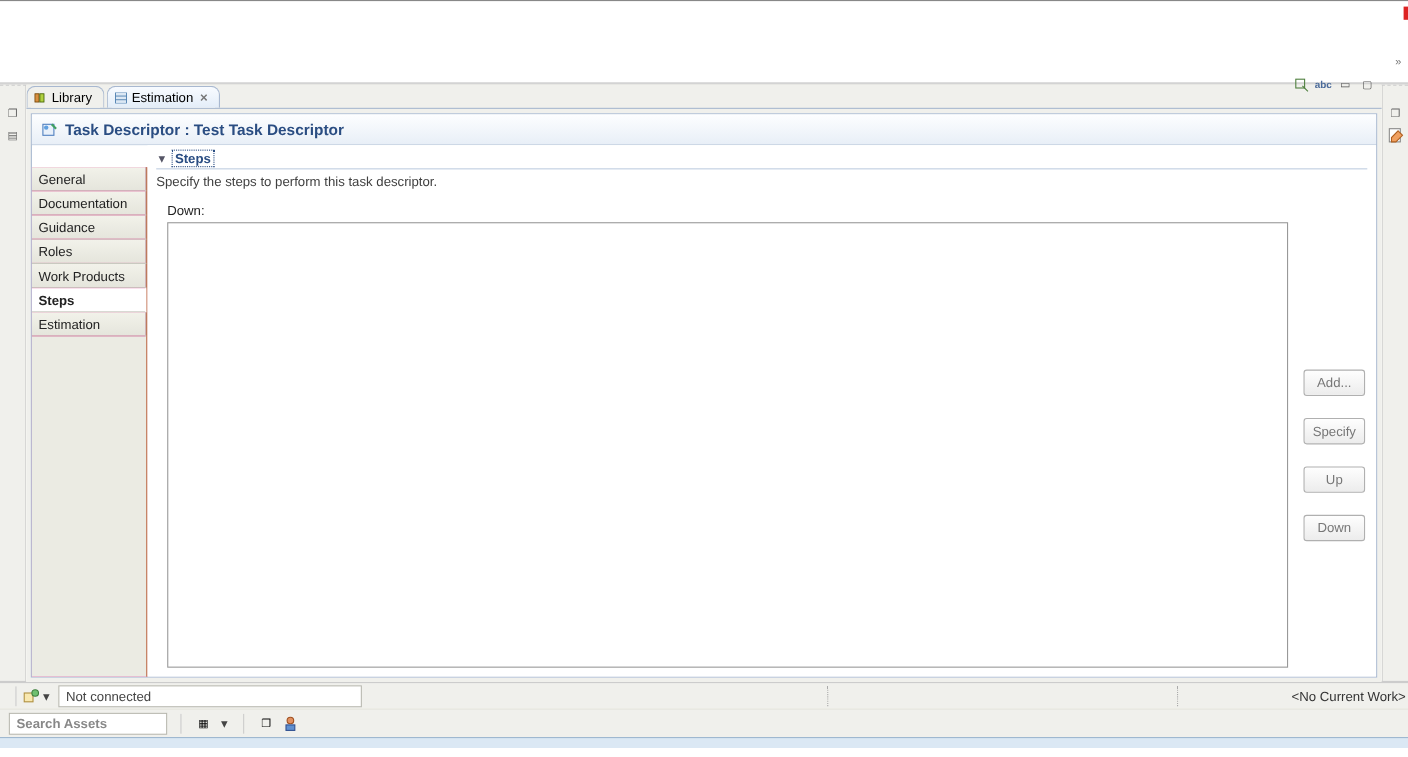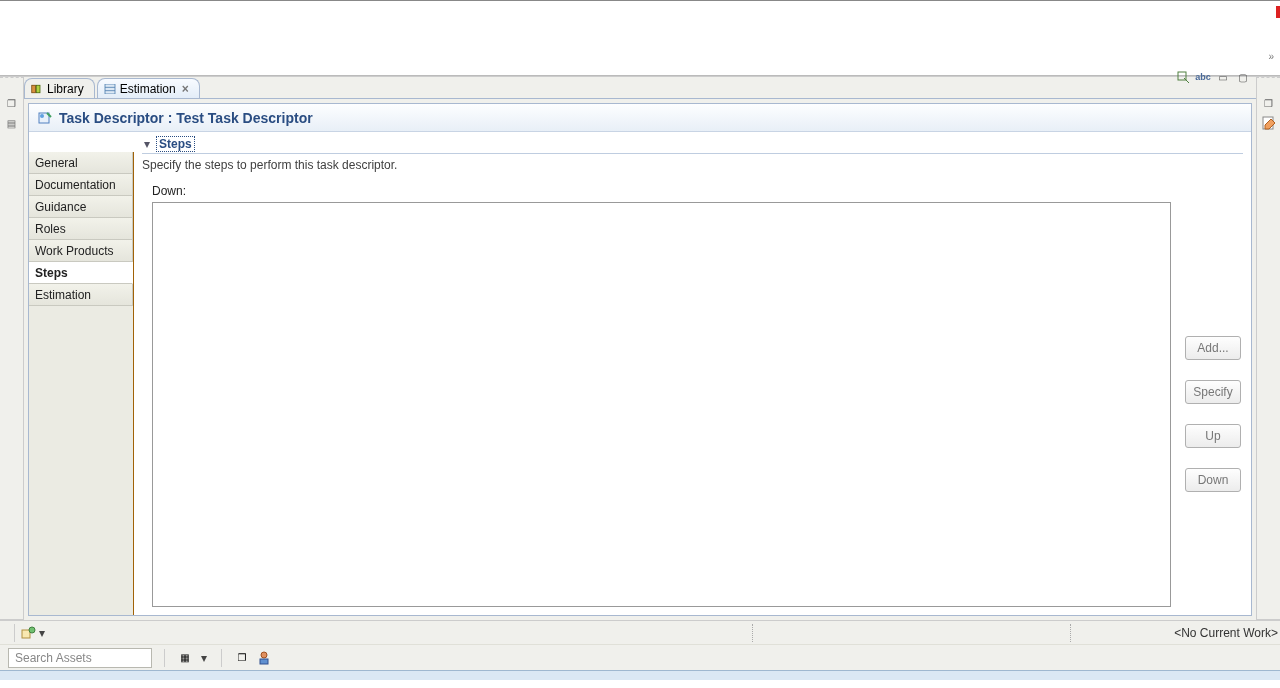--- a/index.html
+++ b/index.html
@@ -56,21 +56,21 @@
 .statusbar { height: 24px; background: #f0f0ec; border-top: 1px solid #ccc; display: flex; align-items: center; padding: 0 8px; position: relative; }
 .statusbar2 { height: 26px; background: #f0f0ec; display: flex; align-items: center; padding: 0 8px; gap: 6px; border-top: 1px solid #e0e0d8; }
 .vsep { width: 1px; height: 18px; background: #ccc; margin: 0 6px; }
 .status-icon { width: 16px; height: 16px; cursor: pointer; display: flex; align-items: center; justify-content: center; font-size: 10px; }
 .status-drop { width: 10px; text-align: center; color: #444; cursor: pointer; }
 .status-field { width: 276px; height: 20px; border: 1px solid #b8b8b0; background: #fff; padding: 0 6px; line-height: 18px; color: #444; }
 .right-status { position: absolute; right: 2px; color: #333; text-align: right; }
 .vsep-big { position: absolute; left: 752px; top: 3px; height: 18px; border-left: 1px dotted #aaa; }
 .vsep-big2 { position: absolute; left: 1070px; top: 3px; height: 18px; border-left: 1px dotted #aaa; }
 
-.search-box { width: 144px; height: 20px; border: 1px solid #b8b8b0; background: #fff; padding: 0 6px; line-height: 18px; color: #888; }
+.search-box { width: 144px; height: 20px; border: 1px solid #b8b8b0; background: #fff; padding: 0 6px; line-height: 18px; color: #888; font-weight: bold; }
 
 .taskbar { height: 10px; background: #dbe8f4; border-top: 1px solid #9fb8d0; }
 </style>
 </head>
 <body>
 
 <div class="top-blank">
   <div class="red-sliver"></div>
   <div class="corner-mark">»</div>
 </div>
@@ -174,20 +174,21 @@
 <div class="statusbar">
   <div class="vsep"></div>
   <div class="status-icon">
       <svg width="16" height="14" viewBox="0 0 16 14">
         <rect x="1" y="4" width="8" height="8" fill="#f8e8b0" stroke="#b09040"></rect>
         <circle cx="11" cy="4" r="3" fill="#70c070" stroke="#408040"></circle>
       </svg>
     </div>
   <div class="status-drop">▾</div>
   <div style="width:6px"></div>
+  <div class="status-field">Not connected</div>
   <div class="vsep-big"></div>
   <div class="vsep-big2"></div>
   <div class="right-status">&lt;No Current Work&gt;</div>
 </div>
 
 <div class="statusbar2">
   <div class="search-box"><span>Search Assets</span></div>
   <div class="vsep"></div>
   <div class="status-icon">▦</div>
   <div class="status-drop">▾</div>

